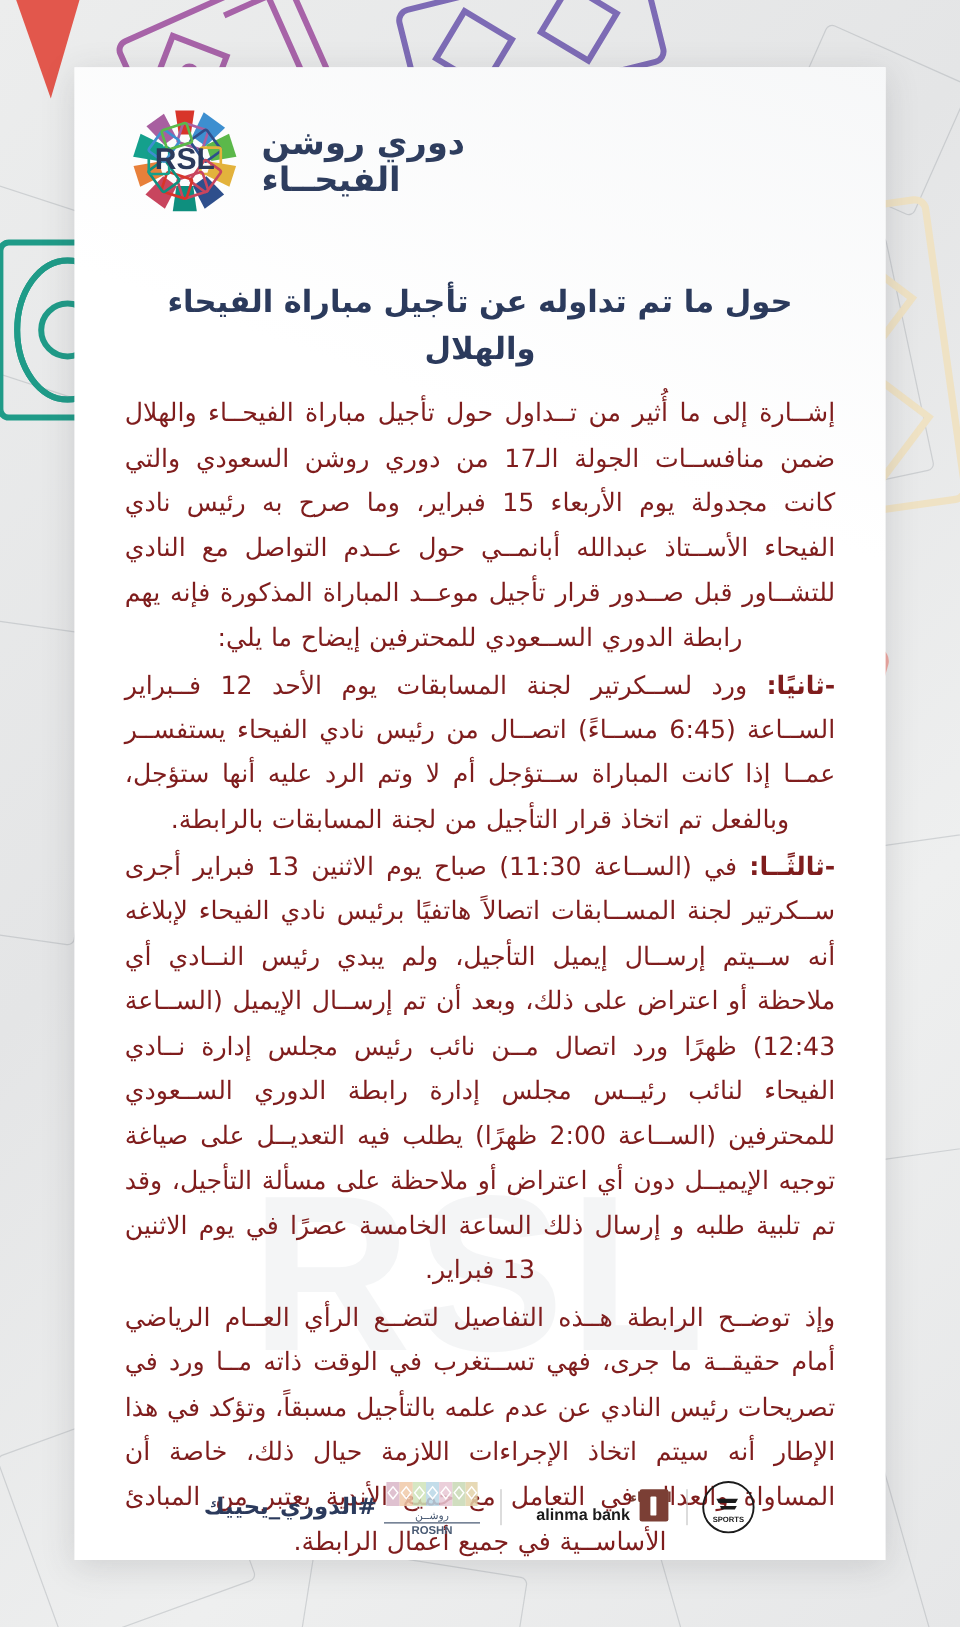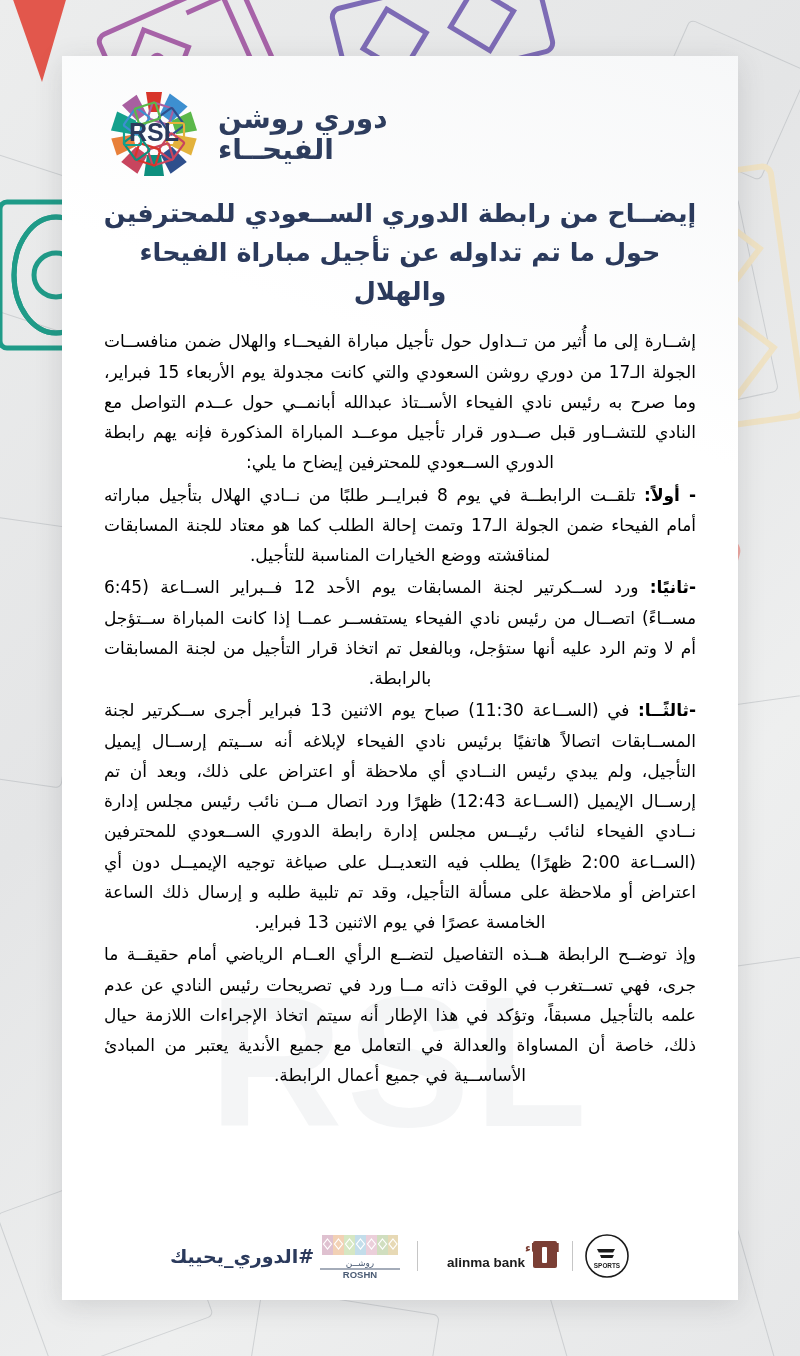--- a/index.html
+++ b/index.html
@@ -102,22 +102,22 @@
     text-align: center;
     margin-top: 8px;
     margin-bottom: 16px;
     letter-spacing: 0px;
   }
 
   
   .body-text { padding: 0 2px; }
 
   .para {
-    color: #000000;
-    font-size: 17px;
+    color: #7f1d1d;
+    font-size: 21px;
     line-height: 1.78;
     text-align: justify;
     text-align-last: center;
     margin-bottom: 2px;
     word-spacing: 0.5px;
   }
   .para b { font-weight: bold; }
 
   
   .footer {
@@ -300,31 +300,28 @@
         </g>
       </svg>
 
       <div class="brand-text">
         <div>دوري روشن</div>
         <div>الفيحــاء</div>
       </div>
     </div>
 
     <h1 class="title">
-      <span>إيضــاح من رابطة الدوري الســعودي للمحترفين</span><br>
+      <br>
       <span>حول ما تم تداوله عن تأجيل مباراة الفيحاء والهلال</span>
     </h1>
 
     <div class="body-text">
 
       <p class="para">إشــارة إلى ما أُثير من تــداول حول تأجيل مباراة الفيحــاء والهلال ضمن منافســات الجولة الـ17 من دوري روشن السعودي والتي كانت مجدولة يوم الأربعاء 15 فبراير، وما صرح به رئيس نادي الفيحاء الأســتاذ عبدالله أبانمــي حول عــدم التواصل مع النادي للتشــاور قبل صــدور قرار تأجيل موعــد المباراة المذكورة فإنه يهم رابطة الدوري الســعودي للمحترفين إيضاح ما يلي:</p>
 
-      <p class="para">
-        <b>- أولاً:</b><span> تلقــت الرابطــة في يوم 8 فبرايــر طلبًا من نــادي الهلال بتأجيل مباراته أمام الفيحاء ضمن الجولة الـ17 وتمت إحالة الطلب كما هو معتاد للجنة المسابقات لمناقشته ووضع الخيارات المناسبة للتأجيل.</span>
-      </p>
 
       <p class="para">
         <b>-ثانيًا:</b><span> ورد لســكرتير لجنة المسابقات يوم الأحد 12 فــبراير الســاعة (6:45 مســاءً) اتصــال من رئيس نادي الفيحاء يستفســر عمــا إذا كانت المباراة ســتؤجل أم لا وتم الرد عليه أنها ستؤجل، وبالفعل تم اتخاذ قرار التأجيل من لجنة المسابقات بالرابطة.</span>
       </p>
 
       <p class="para">
         <b>-ثالثًــا:</b><span> في (الســاعة 11:30) صباح يوم الاثنين 13 فبراير أجرى ســكرتير لجنة المســابقات اتصالاً هاتفيًا برئيس نادي الفيحاء لإبلاغه أنه ســيتم إرســال إيميل التأجيل، ولم يبدي رئيس النــادي أي ملاحظة أو اعتراض على ذلك، وبعد أن تم إرســال الإيميل (الســاعة 12:43) ظهرًا ورد اتصال مــن نائب رئيس مجلس إدارة نــادي الفيحاء لنائب رئيــس مجلس إدارة رابطة الدوري الســعودي للمحترفين (الســاعة 2:00 ظهرًا) يطلب فيه التعديــل على صياغة توجيه الإيميــل دون أي اعتراض أو ملاحظة على مسألة  التأجيل، وقد تم تلبية طلبه و إرسال ذلك الساعة الخامسة عصرًا في يوم الاثنين 13 فبراير.</span>
       </p>
 
       <p class="para">وإذ توضــح الرابطة هــذه التفاصيل لتضــع الرأي العــام الرياضي أمام حقيقــة ما جرى، فهي تســتغرب في الوقت ذاته مــا ورد في تصريحات رئيس النادي عن عدم علمه بالتأجيل مسبقاً، وتؤكد في هذا الإطار أنه سيتم اتخاذ الإجراءات اللازمة حيال ذلك، خاصة أن المساواة والعدالة في التعامل مع جميع الأندية يعتبر من المبادئ الأساســية في جميع أعمال الرابطة.</p>

